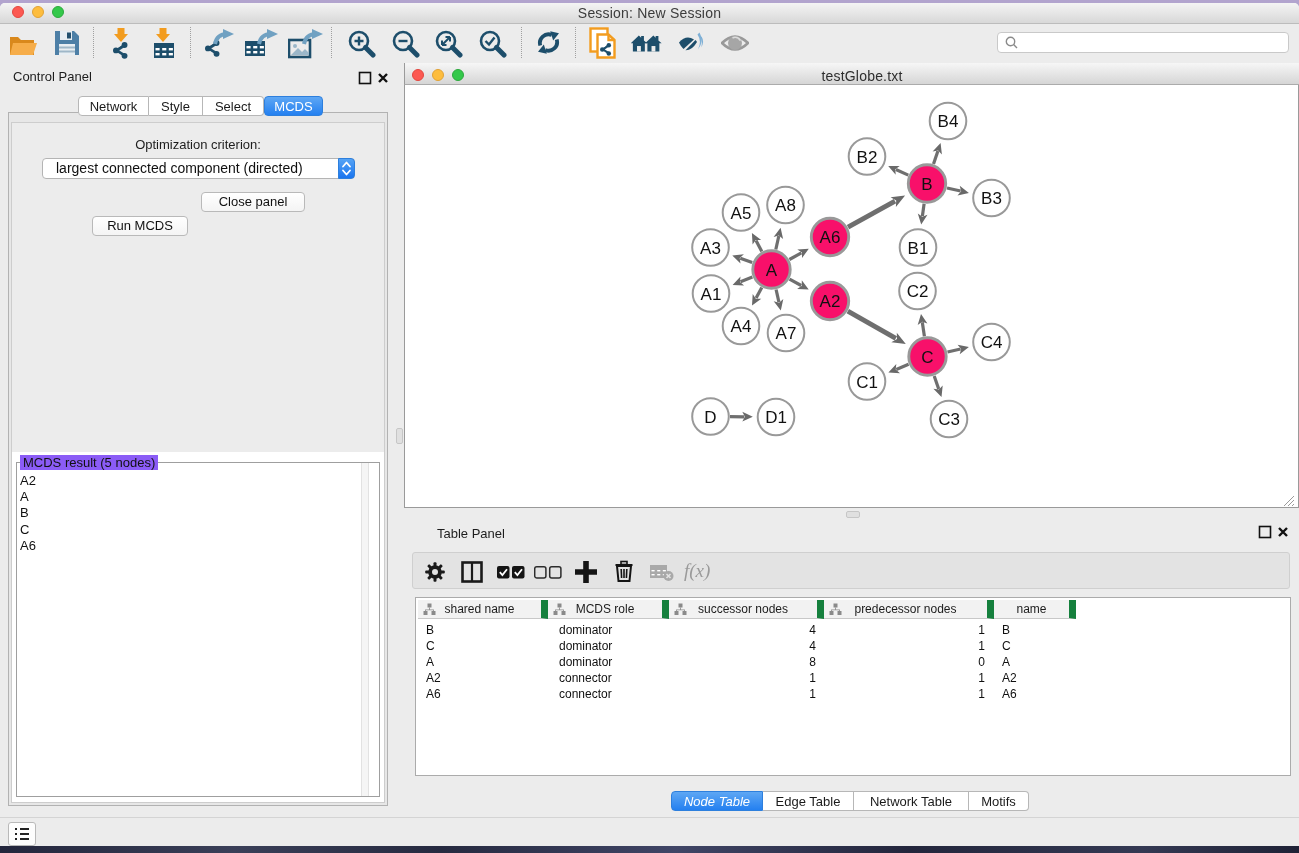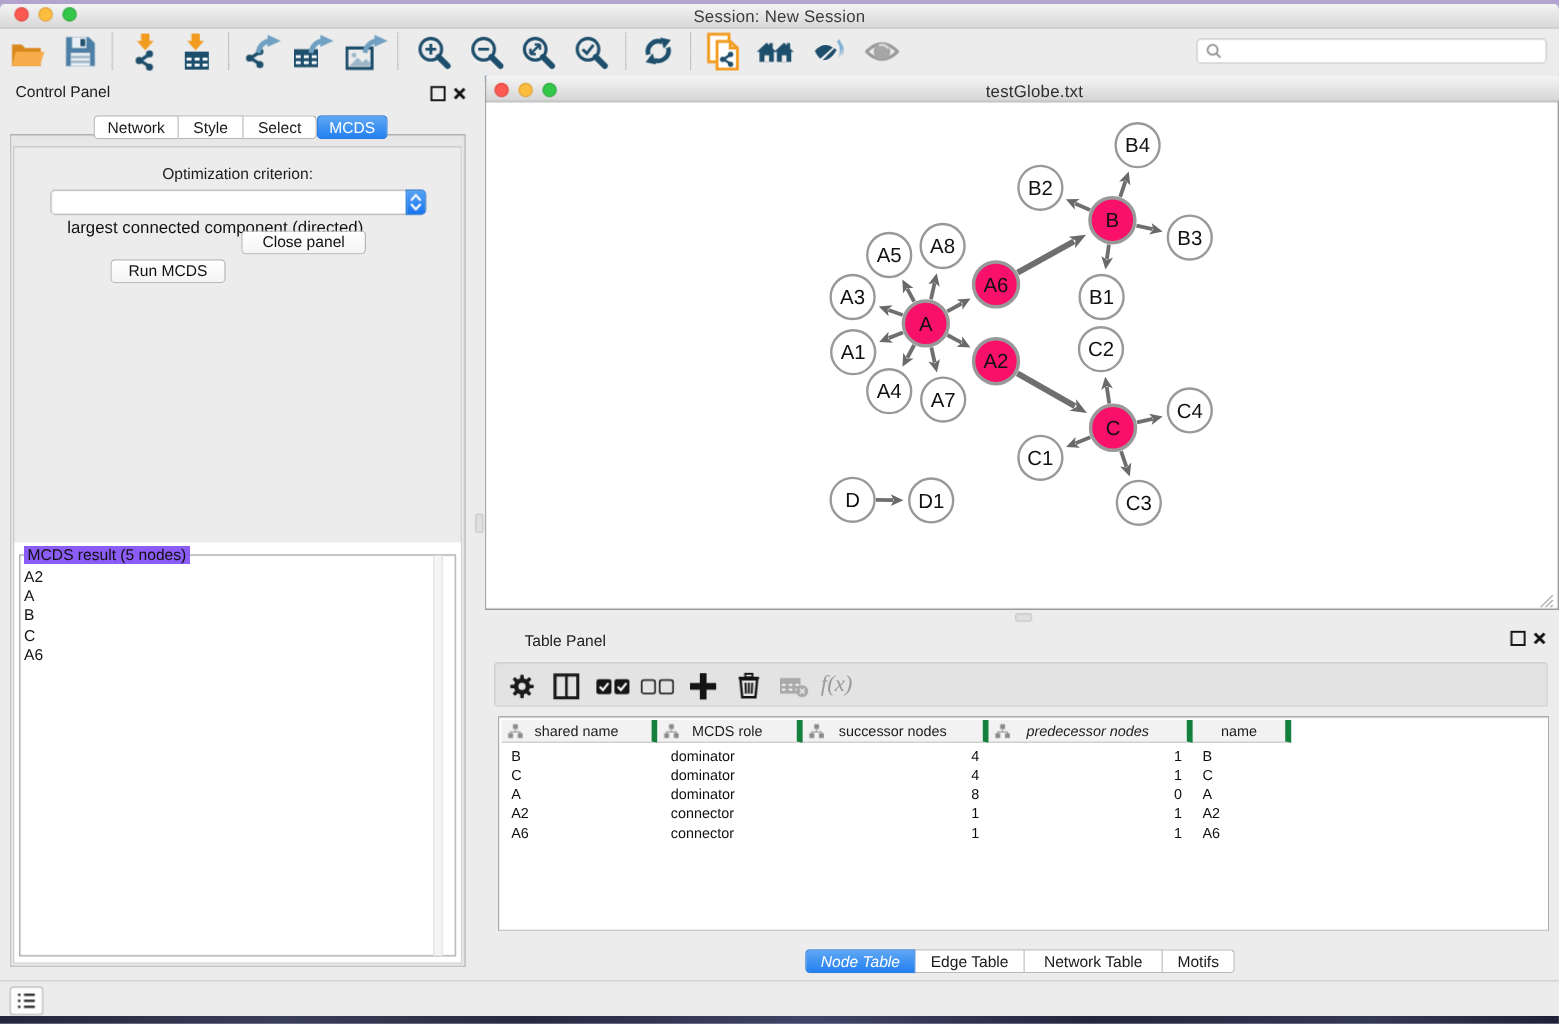--- a/index.html
+++ b/index.html
@@ -12,38 +12,38 @@
 #toolbar{left:0;top:24px;width:1299px;height:37px;background:#ececec;}
 .tsep{top:27px;width:0;height:31px;border-left:1px dotted #a0a0a0;}
 #searchbox{left:997px;top:32px;width:292px;height:21px;background:#fff;border:1px solid #c9c9c9;border-radius:4px;}
 #cphead{left:13px;top:69px;font-size:13px;color:#1d1d1d;}
 .tab{top:96px;height:20px;background:#fff;border:1px solid #b7b7b7;font-size:13px;color:#1a1a1a;text-align:center;line-height:19px;}
 #tabsel{background:linear-gradient(#5ea7f4,#2480f0);color:#fff;border-color:#2d7fdd;border-radius:4px;}
 #cpouter{left:8px;top:112px;width:380px;height:694px;background:#e7e7e7;border:1px solid #b2b2b2;}
 #cpinner{left:11px;top:122px;width:374px;height:681px;background:#ececec;border:1px solid #cdcdcd;}
 #optlabel{left:0px;top:137px;width:396px;text-align:center;font-size:13px;color:#1d1d1d;}
 #combo{left:42px;top:158px;width:313px;height:21px;background:#fff;border:1px solid #b4b4b4;border-radius:4px;}
-#combotxt{left:56px;top:160px;font-size:14px;color:#101010;margin-top:21px;}
+#combotxt{left:56px;top:160px;font-size:14px;color:#101010;}
 #combobtn{left:338px;top:158px;width:17px;height:21px;background:linear-gradient(#55a3f5,#1a75ef);border-radius:0 4px 4px 0;border:1px solid #2d7fdd;}
 .btn{top:192px;height:20px;background:linear-gradient(#ffffff,#f4f4f4);border:1px solid #b9b9b9;border-radius:4px;font-size:13px;color:#111;text-align:center;line-height:18px;}
 #mcdswhite{left:12px;top:452px;width:372px;height:350px;background:#fff;}
 #mcdsbox{left:16px;top:462px;width:364px;height:335px;border:1px solid #9f9f9f;}
 #mcdstitle{left:20px;top:455px;background:#8b5cf6;padding:0 3px;font-size:13px;color:#111;}
 #mcdslist{left:20px;top:473px;font-size:13px;color:#111;line-height:16.2px;}
 #mcdsscroll{left:361px;top:463px;width:8px;height:333px;background:#f5f5f5;border-left:1px solid #e2e2e2;border-right:1px solid #e2e2e2;}
 #vgrip{left:396px;top:428px;width:7px;height:16px;background:#e0e0e0;border:1px solid #c6c6c6;border-radius:2px;}
 #hgrip{left:846px;top:511px;width:14px;height:7px;background:#e0e0e0;border:1px solid #c6c6c6;border-radius:2px;}
 #gwin{left:404px;top:63px;width:895px;height:445px;background:#fff;border:1px solid #9a9a9a;}
 #gtitle{left:404px;top:63px;width:895px;height:22px;background:linear-gradient(#f6f6f6,#d6d6d6);border-bottom:1px solid #ababab;border-left:1px solid #9a9a9a;}
 .gl{width:12px;height:12px;border-radius:50%;top:69px;}
 #gtitletxt{left:404px;width:916px;text-align:center;top:68px;font-size:14px;letter-spacing:0.2px;color:#2e2e2e;}
 #tphead{left:421px;top:526px;font-size:13px;color:#1d1d1d;margin-left:16px;}
 #tptools{left:412px;top:552px;width:878px;height:37px;background:#e3e3e3;border:1px solid #cfcfcf;border-radius:3px;}
 #tbltable{left:415px;top:597px;width:876px;height:179px;background:#fff;border:1px solid #ababab;}
-.th{top:600px;height:19px;background:#f2f2f2;border-right:5px solid #15803d;border-bottom:1px solid #c8c8c8;font-size:12px;color:#1c1c1c;text-align:center;line-height:19px;}
+.th{top:600px;height:19px;background:#f2f2f2;border-right:7px solid #15803d;border-bottom:1px solid #c8c8c8;font-size:12px;color:#1c1c1c;text-align:center;line-height:19px;}
 .td{font-size:12px;color:#101010;height:16px;line-height:16px;}
 .tabb{top:791px;height:20px;background:#fff;border:1px solid #b7b7b7;font-size:13px;color:#1a1a1a;text-align:center;line-height:19px;}
 #tabbsel{background:linear-gradient(#5ea7f4,#2480f0);color:#fff;border-color:#2d7fdd;}
 #statusbar{left:0;top:817px;width:1299px;height:29px;background:#ececec;border-top:1px solid #d4d4d4;}
 #listbtn{left:8px;top:822px;width:28px;height:24px;background:#fdfdfd;border:1px solid #b9b9b9;border-radius:3px;}
 #membtn{left:1214px;top:862px;width:55px;height:24px;background:#be185d;border:1px solid #b9b9b9;border-radius:3px;font-size:12px;color:#111;}
 </style></head><body>
 <div class="abs" id="deskBot"></div>
 <div class="abs" id="win"></div>
 <div class="abs" id="titlebar"></div>
@@ -394,21 +394,21 @@
   </svg>
 <div class="abs th" style="left:669px;width:155px;">successor nodes</div>
 <svg class="abs" style="left:674px;top:603px" width="13" height="13" viewBox="0 0 13 13">
     <g fill="#8a8a8a">
       <rect x="4.5" y="0.5" width="4" height="4"></rect>
       <rect x="0.5" y="8" width="4" height="4"></rect>
       <rect x="8.5" y="8" width="4" height="4"></rect>
       <path d="M6 4.5 L6.8 4.5 L6.8 6.4 L10.9 6.4 L10.9 8 L10.1 8 L10.1 7.2 L2.9 7.2 L2.9 8 L2.1 8 L2.1 6.4 L6 6.4 Z"></path>
     </g>
   </svg>
-<div class="abs th" style="left:824px;width:170px;font-style:italic;">predecessor nodes</div>
+<div class="abs th" style="left:824px;width:170px;">predecessor nodes</div>
 <svg class="abs" style="left:829px;top:603px" width="13" height="13" viewBox="0 0 13 13">
     <g fill="#8a8a8a">
       <rect x="4.5" y="0.5" width="4" height="4"></rect>
       <rect x="0.5" y="8" width="4" height="4"></rect>
       <rect x="8.5" y="8" width="4" height="4"></rect>
       <path d="M6 4.5 L6.8 4.5 L6.8 6.4 L10.9 6.4 L10.9 8 L10.1 8 L10.1 7.2 L2.9 7.2 L2.9 8 L2.1 8 L2.1 6.4 L6 6.4 Z"></path>
     </g>
   </svg>
 <div class="abs th" style="left:994px;width:82px;">name</div>
 <div class="abs td" style="left:426px;top:621.5px;">B</div>

